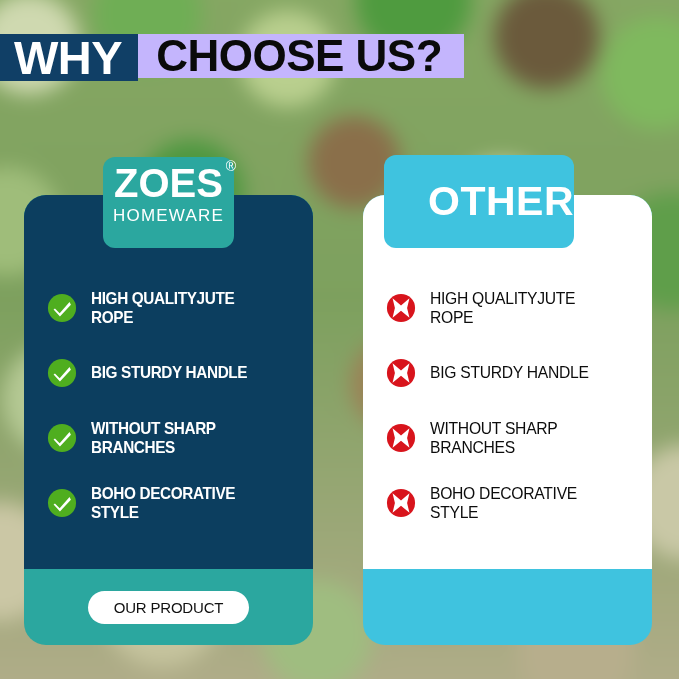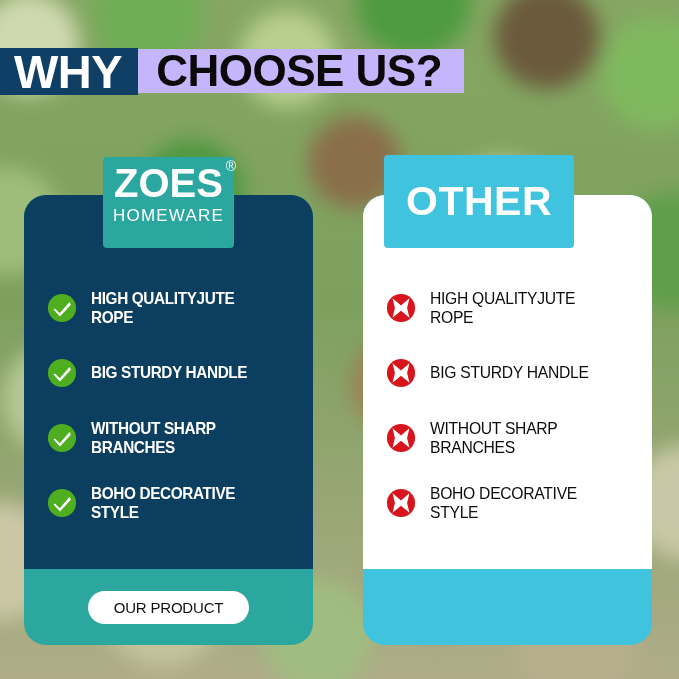--- a/index.html
+++ b/index.html
@@ -52,21 +52,21 @@
       linear-gradient(180deg, #86a763 0%, #7da05e 45%, #b3ad8b 100%);
     filter: blur(9px);
   }
 
   
   #header {
     position: absolute;
     left: 0;
     top: 34px;
     display: flex;
-    align-items: center;
+    align-items: flex-start;
     height: 74px;
   }
   #why-box {
     background: #103F66;
     color: #ffffff;
     display: flex;
     align-items: center;
     padding: 0 16px 0 14px;
     font-size: 47px;
     font-weight: bold;
@@ -115,21 +115,21 @@
   #card-ours .card-body {
     background: #0C3E5F;
   }
   #card-other .card-body {
     background: #ffffff;
   }
 
   
   .badge {
     position: absolute;
-    border-radius: 4px;
+    border-radius: 12px;
     text-align: center;
     z-index: 5;
   }
   #badge-zoes {
     left: 79px;
     top: -38px;
     width: 131px;
     height: 91px;
     background: #2BA79F;
     padding-top: 4px;
@@ -160,21 +160,21 @@
     line-height: 22px;
   }
   #badge-other {
     left: 21px;
     top: -40px;
     width: 190px;
     height: 93px;
     background: #3FC3DF;
     display: flex;
     align-items: center;
-    justify-content: center;
+    justify-content: flex-end;
   }
   #other-word {
     color: #ffffff;
     font-size: 41px;
     font-weight: bold;
     letter-spacing: 0.5px;
     line-height: 1;
   }
 
   

